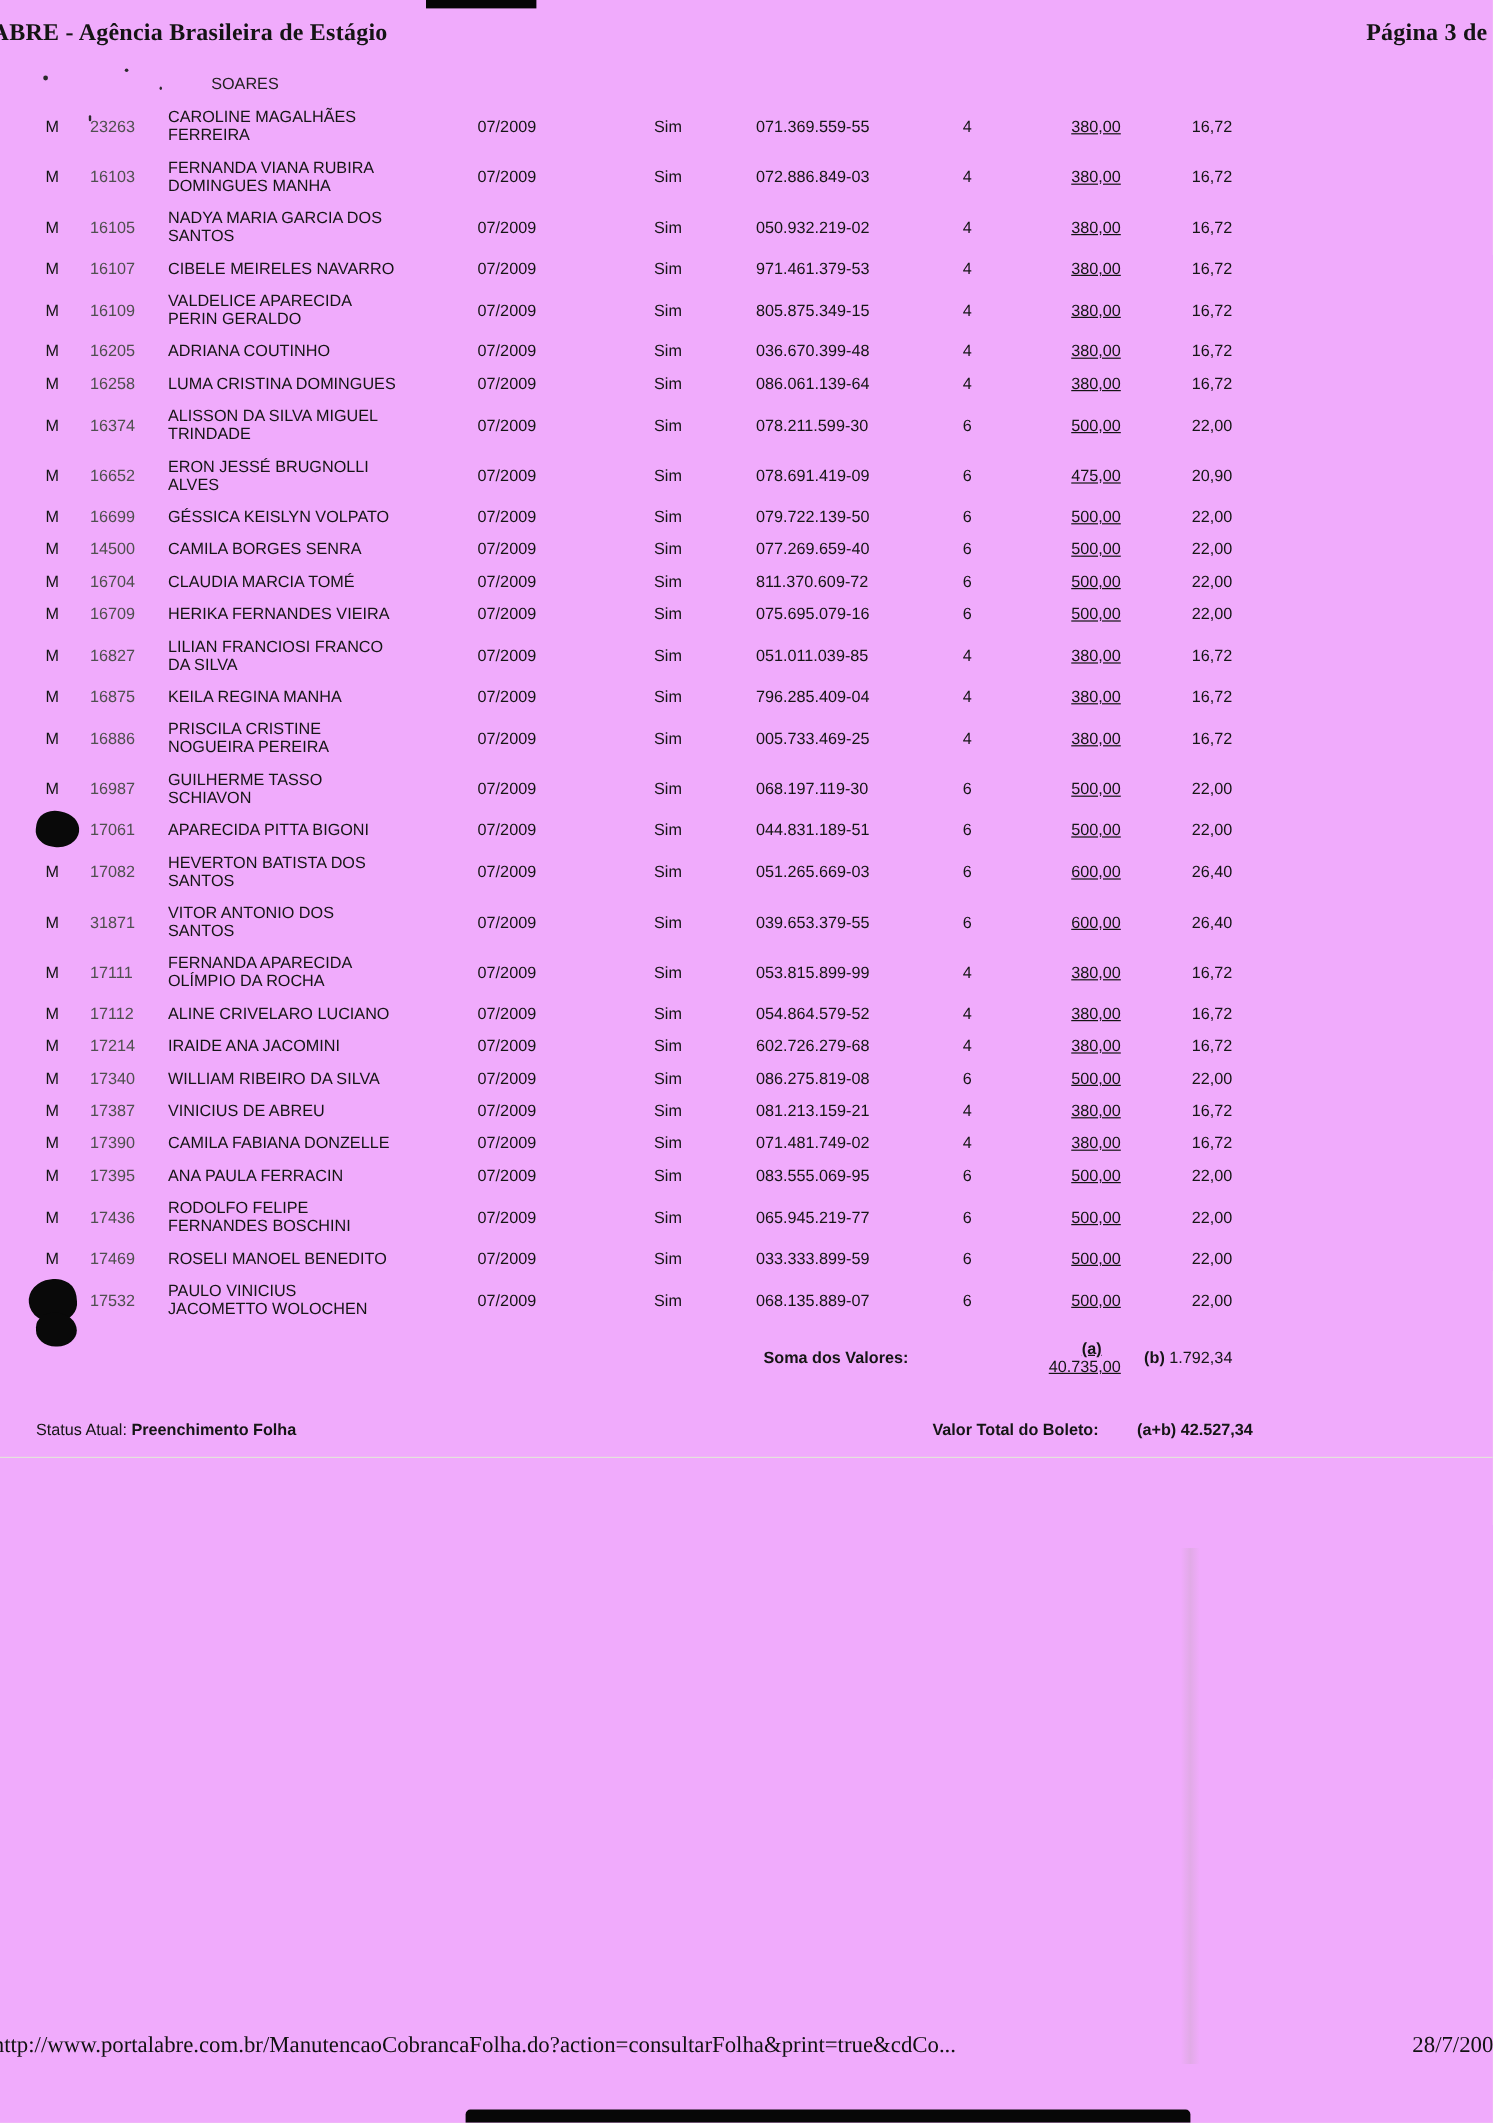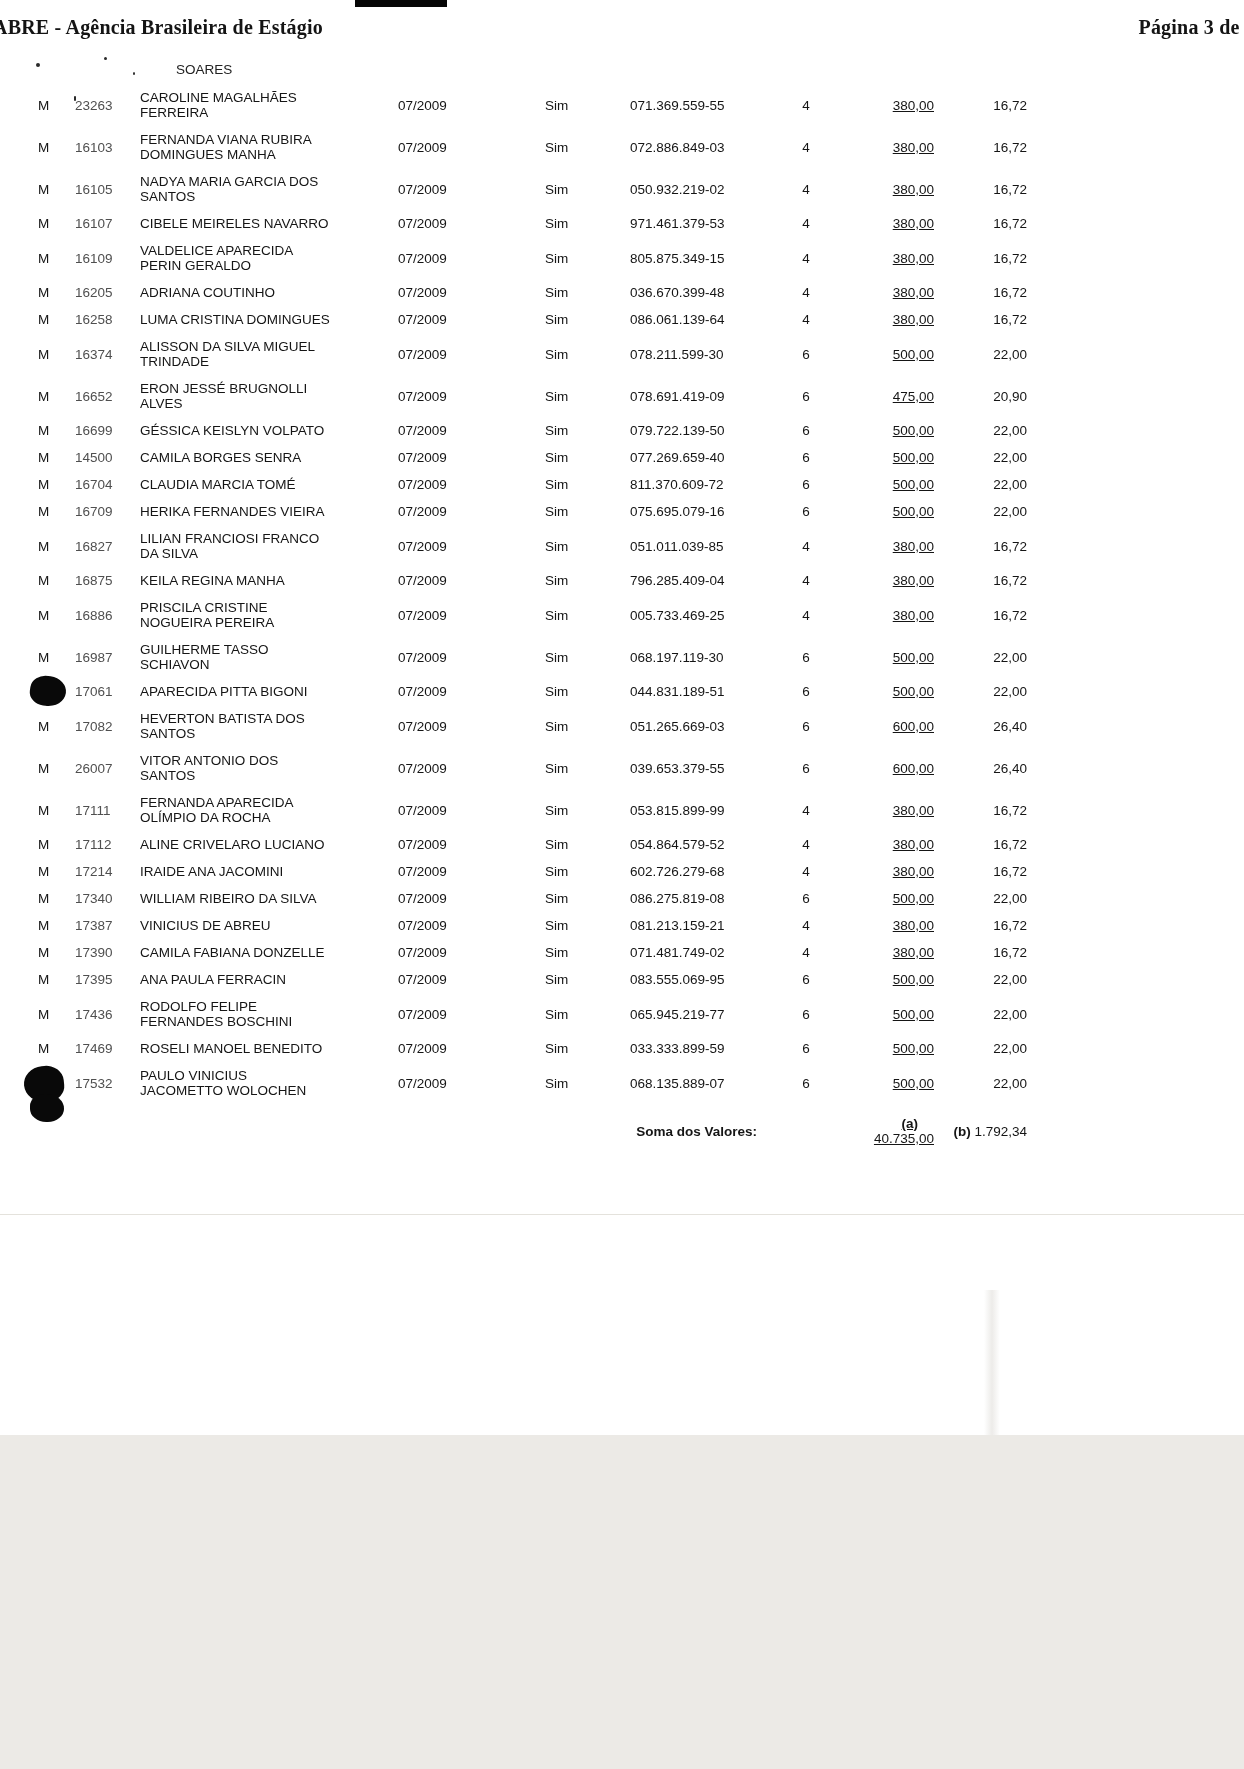--- a/index.html
+++ b/index.html
@@ -3,22 +3,22 @@
 <meta charset="utf-8">
 <style>
   html, body { margin: 0; padding: 0; }
   body {
     width: 1244px; height: 1769px;
     background: #eceae6;
     font-family: "Liberation Sans", sans-serif;
   }
   .page {
     position: relative;
-    width: 1244px; height: 1435px;
-    background: #ffffff;
+    width: 1244px; height: 1769px;
+    background: #f0abfc;
     overflow: hidden;
     color: #161616;
   }
 
   
   .doc-header {
     position: absolute; top: 16px; left: -7px; width: 1262px;
     display: flex; justify-content: space-between;
     font-family: "Liberation Serif", serif;
     font-size: 20px; font-weight: 700; color: #141414;
@@ -343,21 +343,21 @@
 SANTOS</td>
     <td class="c-period">07/2009</td>
     <td class="c-conf">Sim</td>
     <td class="c-cpf">051.265.669-03</td>
     <td class="c-qty">6</td>
     <td class="c-value">600,00</td>
     <td class="c-fee">26,40</td>
   </tr>
         <tr>
     <td class="c-flag">M</td>
-    <td class="c-code">26007</td>
+    <td class="c-code">31871</td>
     <td class="c-name">VITOR ANTONIO DOS
 SANTOS</td>
     <td class="c-period">07/2009</td>
     <td class="c-conf">Sim</td>
     <td class="c-cpf">039.653.379-55</td>
     <td class="c-qty">6</td>
     <td class="c-value">600,00</td>
     <td class="c-fee">26,40</td>
   </tr>
         <tr>
@@ -480,20 +480,30 @@
         <td></td>
         <td class="c-value">
           <div class="sum-a-label">(a)</div>
           <div>40.735,00</div>
         </td>
         <td class="c-fee sum-b"><b>(b)</b> <span>1.792,34</span></td>
       </tr>
     </tbody>
   </table>
 
+  <div class="status-row">
+    <div>
+      <span>Status Atual:</span>
+      <b>Preenchimento Folha</b>
+    </div>
+    <div class="status-right">
+      <b>Valor Total do Boleto:</b>
+      <b>(a+b) 42.527,34</b>
+    </div>
+  </div>
 
   <div class="fold-line"></div>
   <div class="streak"></div>
 
   <div class="blob blob-1"></div>
   <div class="blob blob-2a"></div>
   <div class="blob blob-2b"></div>
 
   <div class="doc-footer">
     <span>http://www.portalabre.com.br/ManutencaoCobrancaFolha.do?action=consultarFolha&amp;print=true&amp;cdCo...</span>

